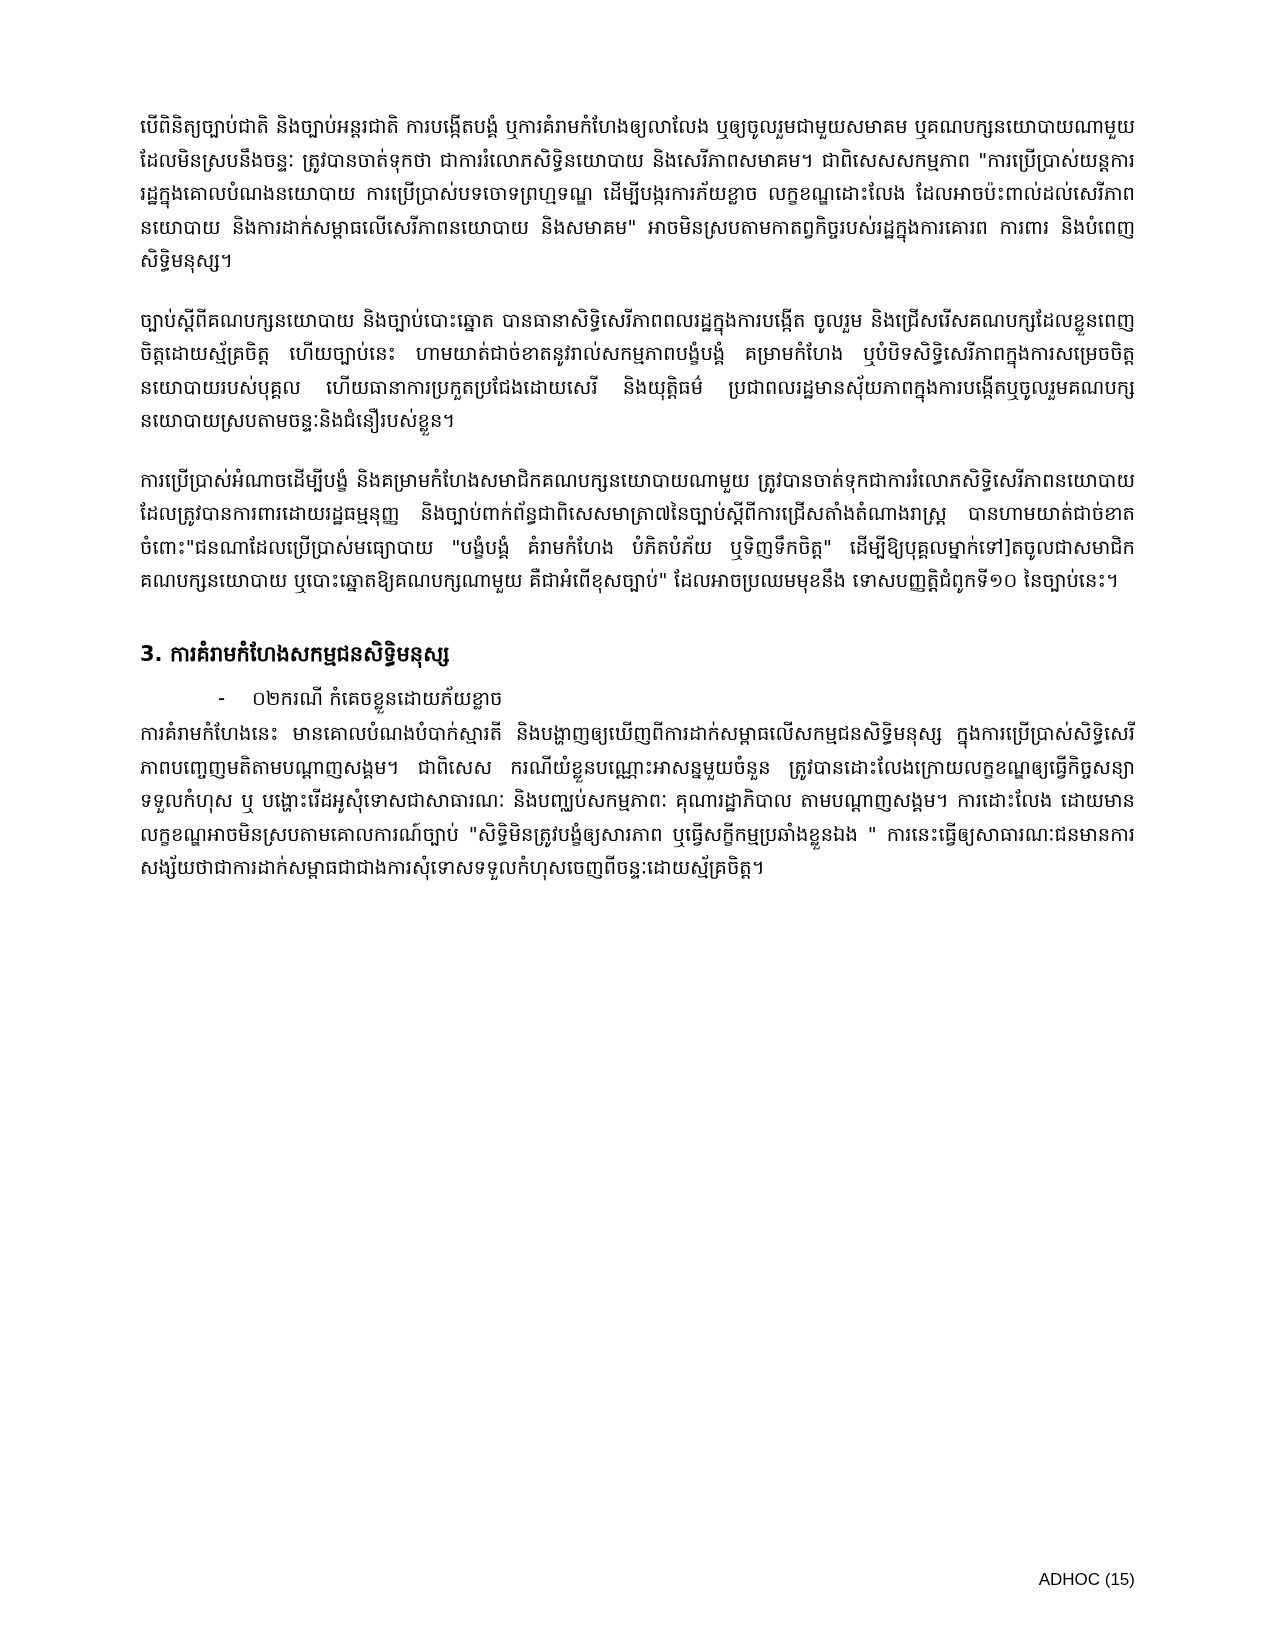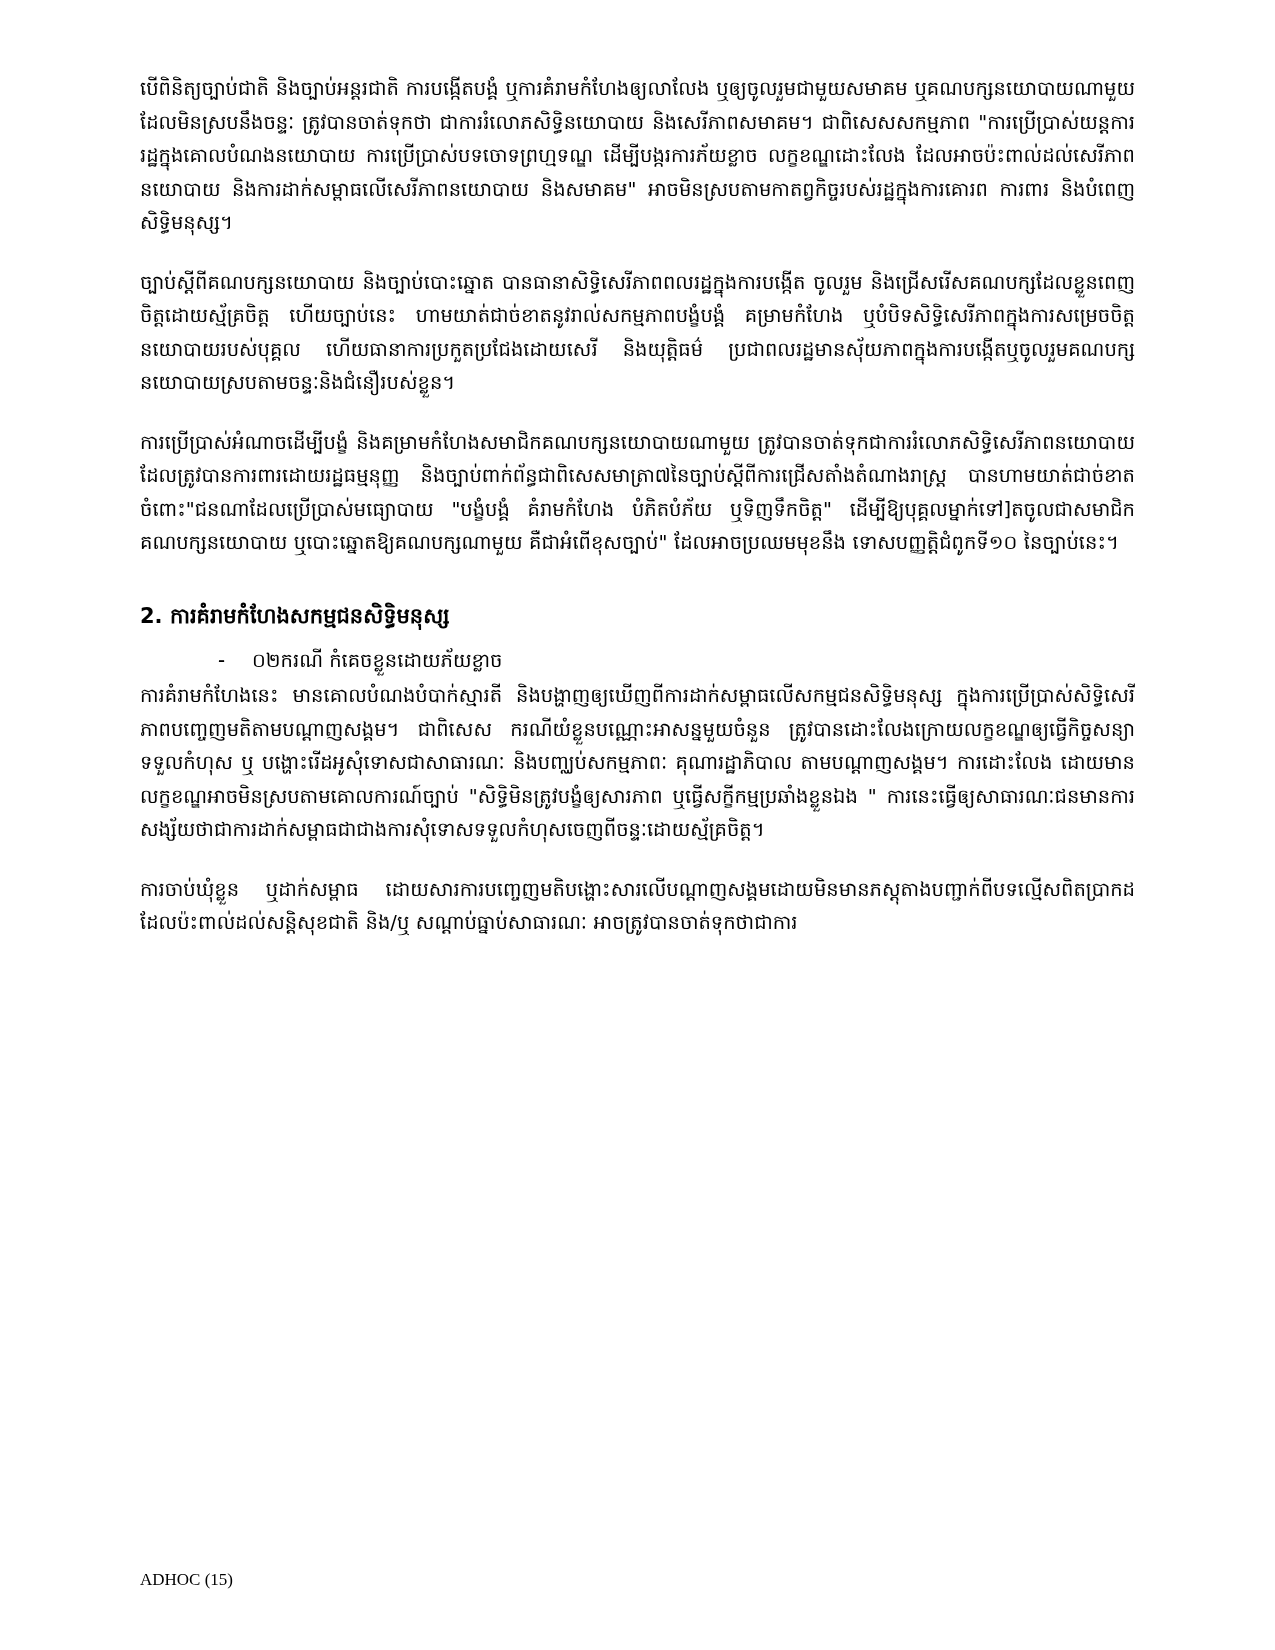--- a/index.html
+++ b/index.html
@@ -11,21 +11,21 @@
   body {
     font-family: "DejaVu Sans", "Liberation Sans", sans-serif;
     color: #000000;
   }
   .page {
     position: relative;
     width: 1275px;
     height: 1650px;
     background: #ffffff;
     box-sizing: border-box;
-    padding: 72px 140px 60px 140px;
+    padding: 110px 140px 60px 140px;
     overflow: hidden;
   }
   .content {
     width: 100%;
   }
   p.body-par {
     margin: 0 0 0 0;
     font-size: 19.5px;
     line-height: 1.72;
     text-align: justify;
@@ -60,51 +60,50 @@
   ul.bullet-list li .dash {
     position: absolute;
     left: 0;
     top: 0;
   }
   .footer {
     position: absolute;
     left: 140px;
     right: 140px;
     bottom: 60px;
-    text-align: left;
+    text-align: right;
     font-size: 17px;
-    font-family: Liberation Serif, serif;
+    font-family: Liberation Sans, sans-serif;
     color: #000000;
   }
 </style>
 </head>
 <body>
 
 <div class="page">
   <div class="content">
 
     <p class="body-par">បើពិនិត្យច្បាប់ជាតិ និងច្បាប់អន្តរជាតិ ការបង្កើតបង្គំ ឬការគំរាមកំហែងឲ្យលាលែង ឬឲ្យចូលរួមជាមួយសមាគម ឬគណបក្សនយោបាយណាមួយ ដែលមិនស្របនឹងចន្ទៈ ត្រូវបានចាត់ទុកថា ជាការរំលោភសិទ្ធិនយោបាយ និងសេរីភាពសមាគម។ ជាពិសេសសកម្មភាព "ការប្រើប្រាស់យន្តការរដ្ឋក្នុងគោលបំណងនយោបាយ ការប្រើប្រាស់បទចោទព្រហ្មទណ្ឌ ដើម្បីបង្ករការភ័យខ្លាច លក្ខខណ្ឌដោះលែង ដែលអាចប៉ះពាល់ដល់សេរីភាពនយោបាយ និងការដាក់សម្ពាធលើសេរីភាពនយោបាយ និងសមាគម" អាចមិនស្របតាមកាតព្វកិច្ចរបស់រដ្ឋក្នុងការគោរព ការពារ និងបំពេញសិទ្ធិមនុស្ស។</p>
     <div class="par-gap"></div>
 
     <p class="body-par">ច្បាប់ស្តីពីគណបក្សនយោបាយ និងច្បាប់បោះឆ្នោត បានធានាសិទ្ធិសេរីភាពពលរដ្ឋក្នុងការបង្កើត ចូលរួម និងជ្រើសរើសគណបក្សដែលខ្លួនពេញចិត្តដោយស្ម័គ្រចិត្ត ហើយច្បាប់នេះ ហាមយាត់ជាច់ខាតនូវរាល់សកម្មភាពបង្ខំបង្គំ គម្រាមកំហែង ឬបំបិទសិទ្ធិសេរីភាពក្នុងការសម្រេចចិត្តនយោបាយរបស់បុគ្គល ហើយធានាការប្រកួតប្រជែងដោយសេរី និងយុត្តិធម៌ ប្រជាពលរដ្ឋមានសុ័យភាពក្នុងការបង្កើតឬចូលរួមគណបក្សនយោបាយស្របតាមចន្ទៈនិងជំនឿរបស់ខ្លួន។</p>
     <div class="par-gap"></div>
 
     <p class="body-par">ការប្រើប្រាស់អំណាចដើម្បីបង្ខំ និងគម្រាមកំហែងសមាជិកគណបក្សនយោបាយណាមួយ ត្រូវបានចាត់ទុកជាការរំលោភសិទ្ធិសេរីភាពនយោបាយដែលត្រូវបានការពារដោយរដ្ឋធម្មនុញ្ញ និងច្បាប់ពាក់ព័ន្ធជាពិសេសមាត្រា៧នៃច្បាប់ស្តីពីការជ្រើសតាំងតំណាងរាស្ត្រ បានហាមយាត់ជាច់ខាតចំពោះ"ជនណាដែលប្រើប្រាស់មធ្យោបាយ "បង្ខំបង្គំ គំរាមកំហែង បំភិតបំភ័យ ឬទិញទឹកចិត្ត" ដើម្បីឱ្យបុគ្គលម្នាក់ទៅ]តចូលជាសមាជិកគណបក្សនយោបាយ ឬបោះឆ្នោតឱ្យគណបក្សណាមួយ គឺជាអំពើខុសច្បាប់" ដែលអាចប្រឈមមុខនឹង ទោសបញ្ញត្តិជំពូកទី១០ នៃច្បាប់នេះ។</p>
     <div class="par-gap-small"></div>
 
 
-    <h2 class="section-heading">2. ការគំរាមកំហែងសកម្មជនសិទ្ធិមនុស្ស</h2>
+    <h2 class="section-heading">3. ការគំរាមកំហែងសកម្មជនសិទ្ធិមនុស្ស</h2>
 
 
     <ul class="bullet-list">
       <li><span class="dash">-</span></li>
       <li><span class="dash">-</span><span>០២ករណី កំគេចខ្លួនដោយភ័យខ្លាច</span></li>
     </ul>
 
     <p class="body-par">ការគំរាមកំហែងនេះ មានគោលបំណងបំបាក់ស្មារតី និងបង្ហាញឲ្យឃើញពីការដាក់សម្ពាធលើសកម្មជនសិទ្ធិមនុស្ស ក្នុងការប្រើប្រាស់សិទ្ធិសេរីភាពបញ្ចេញមតិតាមបណ្តាញសង្គម។ ជាពិសេស ករណីយំខ្លួនបណ្ណោះអាសន្នមួយចំនួន ត្រូវបានដោះលែងក្រោយលក្ខខណ្ឌឲ្យធ្វើកិច្ចសន្យាទទួលកំហុស ឬ បង្ហោះរើដអូសុំទោសជាសាធារណៈ និងបញ្ឈប់សកម្មភាពៈ គុណារដ្ឋាភិបាល តាមបណ្តាញសង្គម។ ការដោះលែង ដោយមានលក្ខខណ្ឌអាចមិនស្របតាមគោលការណ៍ច្បាប់ "សិទ្ធិមិនត្រូវបង្ខំឲ្យសារភាព ឬធ្វើសក្ខីកម្មប្រឆាំងខ្លួនឯង " ការនេះធ្វើឲ្យសាធារណៈជនមានការសង្ស័យថាជាការដាក់សម្ពាធជាជាងការសុំទោសទទួលកំហុសចេញពីចន្ទៈដោយស្ម័គ្រចិត្ត។</p>
     <div class="par-gap"></div>
 
-    <p class="body-par">ការចាប់ឃុំខ្លួន ឬដាក់សម្ពាធ ដោយសារការបញ្ចេញមតិបង្ហោះសារលើបណ្តាញសង្គមដោយមិនមានភស្តុតាងបញ្ជាក់ពីបទល្មើសពិតប្រាកដ ដែលប៉ះពាល់ដល់សន្តិសុខជាតិ និង/ឬ សណ្តាប់ធ្នាប់សាធារណៈ អាចត្រូវបានចាត់ទុកថាជាការ</p>
 
   </div>
 
   <div class="footer">ADHOC (15)</div>
 </div>
 
 </body></html>

